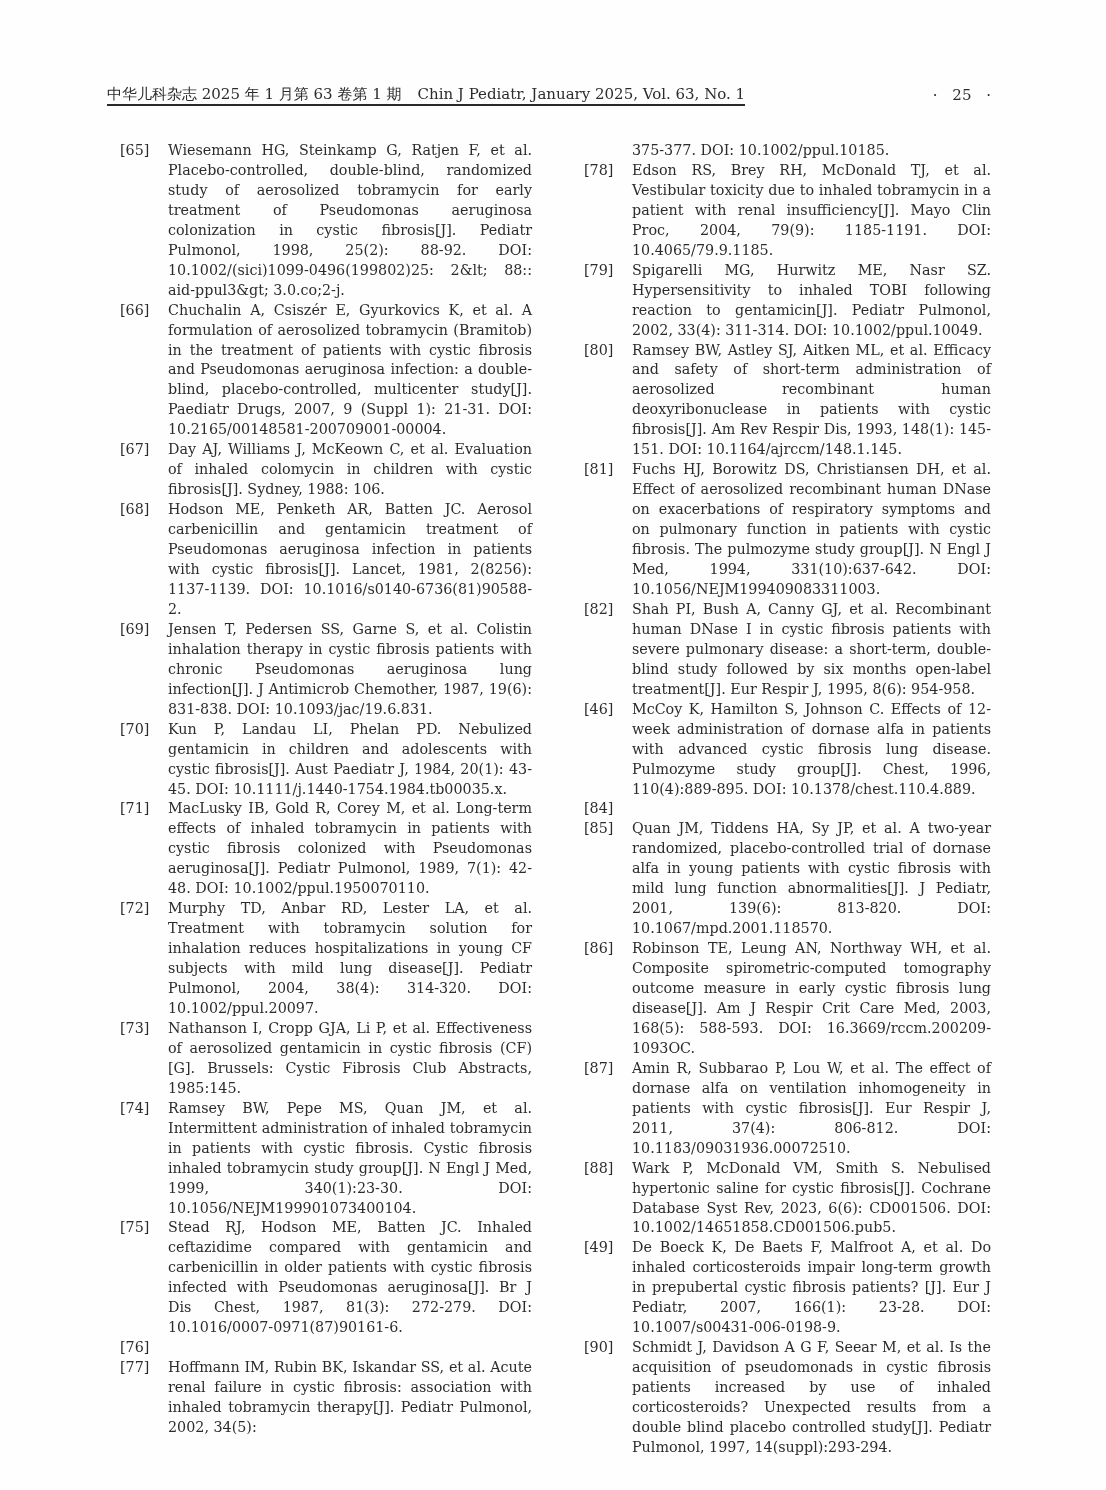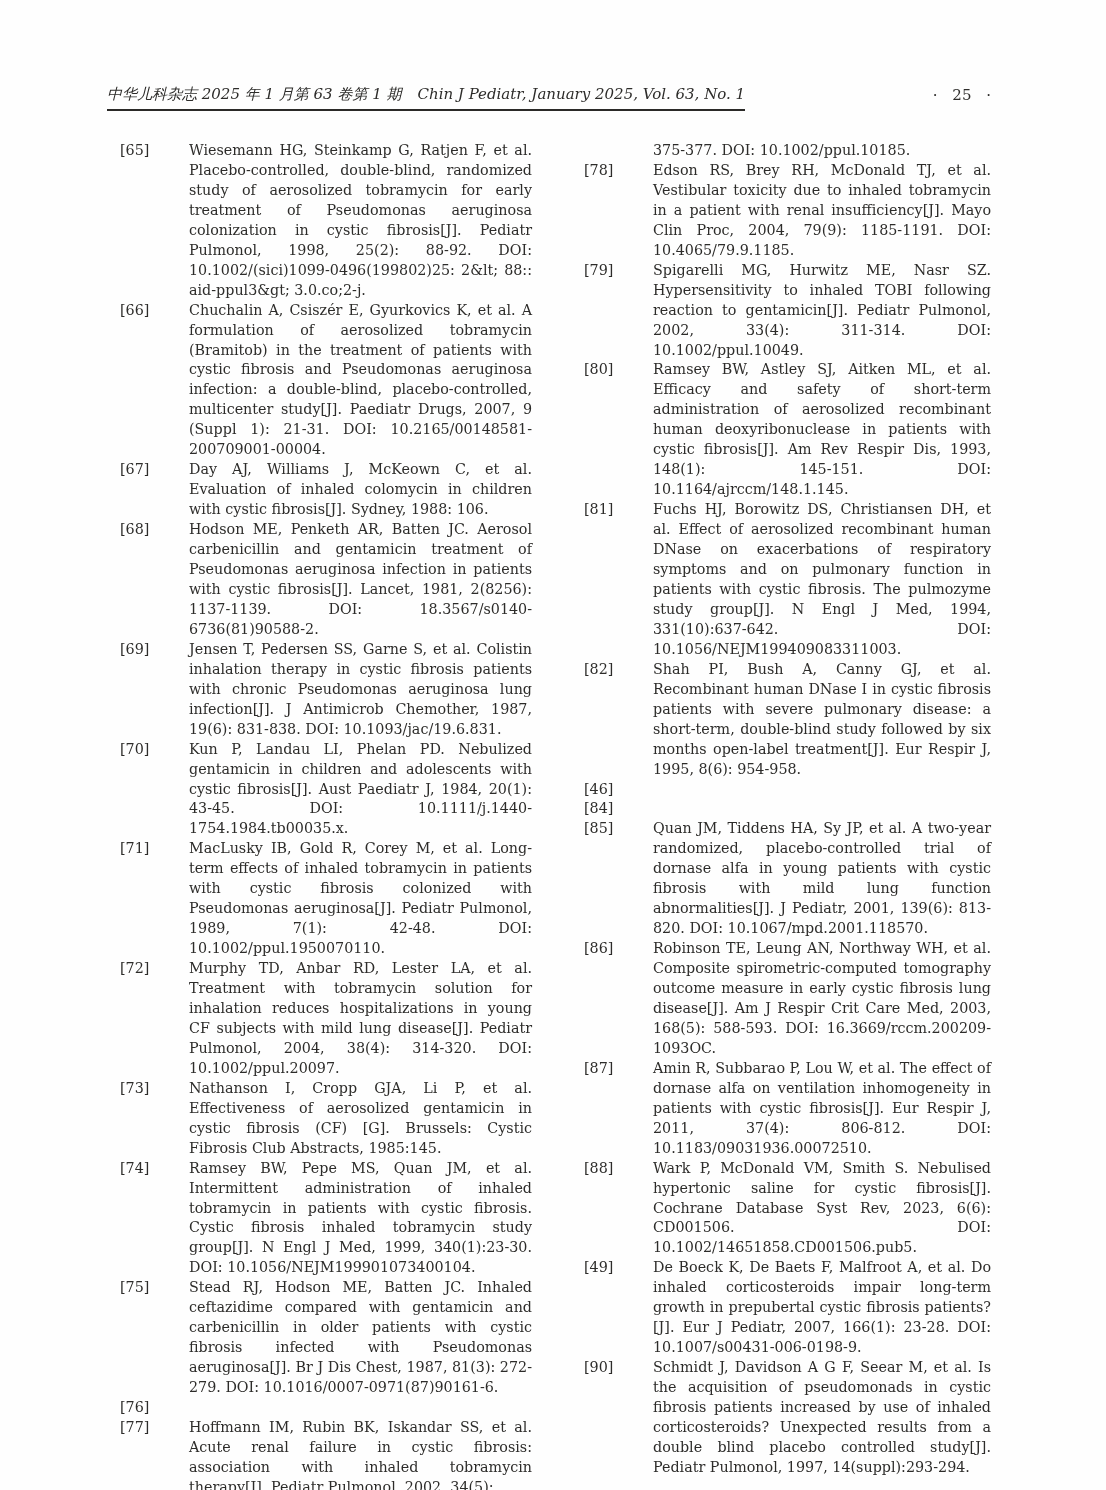--- a/index.html
+++ b/index.html
@@ -19,22 +19,20 @@
     width: 884px;
     display: flex;
     justify-content: space-between;
     align-items: flex-start;
     font-size: 15px;
     line-height: 20px;
     white-space: nowrap;
   }
   .masthead {
     border-bottom: 2px solid #2b2a28;
-    padding-bottom: 5px;
-    font-style: italic;
   }
   .masthead .en { margin-left: 16px; }
   .pageno {
     word-spacing: 10px;
     padding-top: 1px;
   }
   .col {
     position: absolute;
     top: 141px;
     font-size: 14.3px;
@@ -44,21 +42,20 @@
   .col-right { left: 584px; width: 407px; }
   .ref { display: flex; }
   .ref-num {
     flex: 0 0 48px;
     width: 48px;
   }
   .ref-text {
     flex: 1;
     text-align: justify;
     overflow-wrap: anywhere;
-    margin-left: 21px;
   }
 </style>
 </head>
 <body>
 
 <div class="page">
 
   <div class="header">
     <div class="masthead">
       <span>中华儿科杂志 2025 年 1 月第 63 卷第 1 期</span><span class="en">Chin J Pediatr, January 2025, Vol. 63, No. 1</span>
@@ -74,21 +71,21 @@
     <div class="ref">
         <span class="ref-num">[66]</span>
         <span class="ref-text">Chuchalin A, Csiszér E, Gyurkovics K, et al. A formulation of aerosolized tobramycin (Bramitob) in the treatment of patients with cystic fibrosis and Pseudomonas aeruginosa infection: a double-blind, placebo-controlled, multicenter study[J]. Paediatr Drugs, 2007, 9 (Suppl 1): 21-31. DOI: 10.2165/00148581-200709001-00004.</span>
       </div>
     <div class="ref">
         <span class="ref-num">[67]</span>
         <span class="ref-text">Day AJ, Williams J, McKeown C, et al. Evaluation of inhaled colomycin in children with cystic fibrosis[J]. Sydney, 1988: 106.</span>
       </div>
     <div class="ref">
         <span class="ref-num">[68]</span>
-        <span class="ref-text">Hodson ME, Penketh AR, Batten JC. Aerosol carbenicillin and gentamicin treatment of Pseudomonas aeruginosa infection in patients with cystic fibrosis[J]. Lancet, 1981, 2(8256): 1137-1139. DOI: 18.3567/s0140-6736(81)90588-2.</span>
+        <span class="ref-text">Hodson ME, Penketh AR, Batten JC. Aerosol carbenicillin and gentamicin treatment of Pseudomonas aeruginosa infection in patients with cystic fibrosis[J]. Lancet, 1981, 2(8256): 1137-1139. DOI: 10.1016/s0140-6736(81)90588-2.</span>
       </div>
     <div class="ref">
         <span class="ref-num">[69]</span>
         <span class="ref-text">Jensen T, Pedersen SS, Garne S, et al. Colistin inhalation therapy in cystic fibrosis patients with chronic Pseudomonas aeruginosa lung infection[J]. J Antimicrob Chemother, 1987, 19(6): 831-838. DOI: 10.1093/jac/19.6.831.</span>
       </div>
     <div class="ref">
         <span class="ref-num">[70]</span>
         <span class="ref-text">Kun P, Landau LI, Phelan PD. Nebulized gentamicin in children and adolescents with cystic fibrosis[J]. Aust Paediatr J, 1984, 20(1): 43-45. DOI: 10.1111/j.1440-1754.1984.tb00035.x.</span>
       </div>
     <div class="ref">
@@ -140,20 +137,21 @@
     <div class="ref">
         <span class="ref-num">[81]</span>
         <span class="ref-text">Fuchs HJ, Borowitz DS, Christiansen DH, et al. Effect of aerosolized recombinant human DNase on exacerbations of respiratory symptoms and on pulmonary function in patients with cystic fibrosis. The pulmozyme study group[J]. N Engl J Med, 1994, 331(10):637-642. DOI: 10.1056/NEJM199409083311003.</span>
       </div>
     <div class="ref">
         <span class="ref-num">[82]</span>
         <span class="ref-text">Shah PI, Bush A, Canny GJ, et al. Recombinant human DNase I in cystic fibrosis patients with severe pulmonary disease: a short-term, double-blind study followed by six months open-label treatment[J]. Eur Respir J, 1995, 8(6): 954-958.</span>
       </div>
     <div class="ref">
         <span class="ref-num">[46]</span>
+        <span class="ref-text">McCoy K, Hamilton S, Johnson C. Effects of 12-week administration of dornase alfa in patients with advanced cystic fibrosis lung disease. Pulmozyme study group[J]. Chest, 1996, 110(4):889-895. DOI: 10.1378/chest.110.4.889.</span>
       </div>
     <div class="ref">
         <span class="ref-num">[84]</span>
       </div>
     <div class="ref">
         <span class="ref-num">[85]</span>
         <span class="ref-text">Quan JM, Tiddens HA, Sy JP, et al. A two-year randomized, placebo-controlled trial of dornase alfa in young patients with cystic fibrosis with mild lung function abnormalities[J]. J Pediatr, 2001, 139(6): 813-820. DOI: 10.1067/mpd.2001.118570.</span>
       </div>
     <div class="ref">
         <span class="ref-num">[86]</span>

